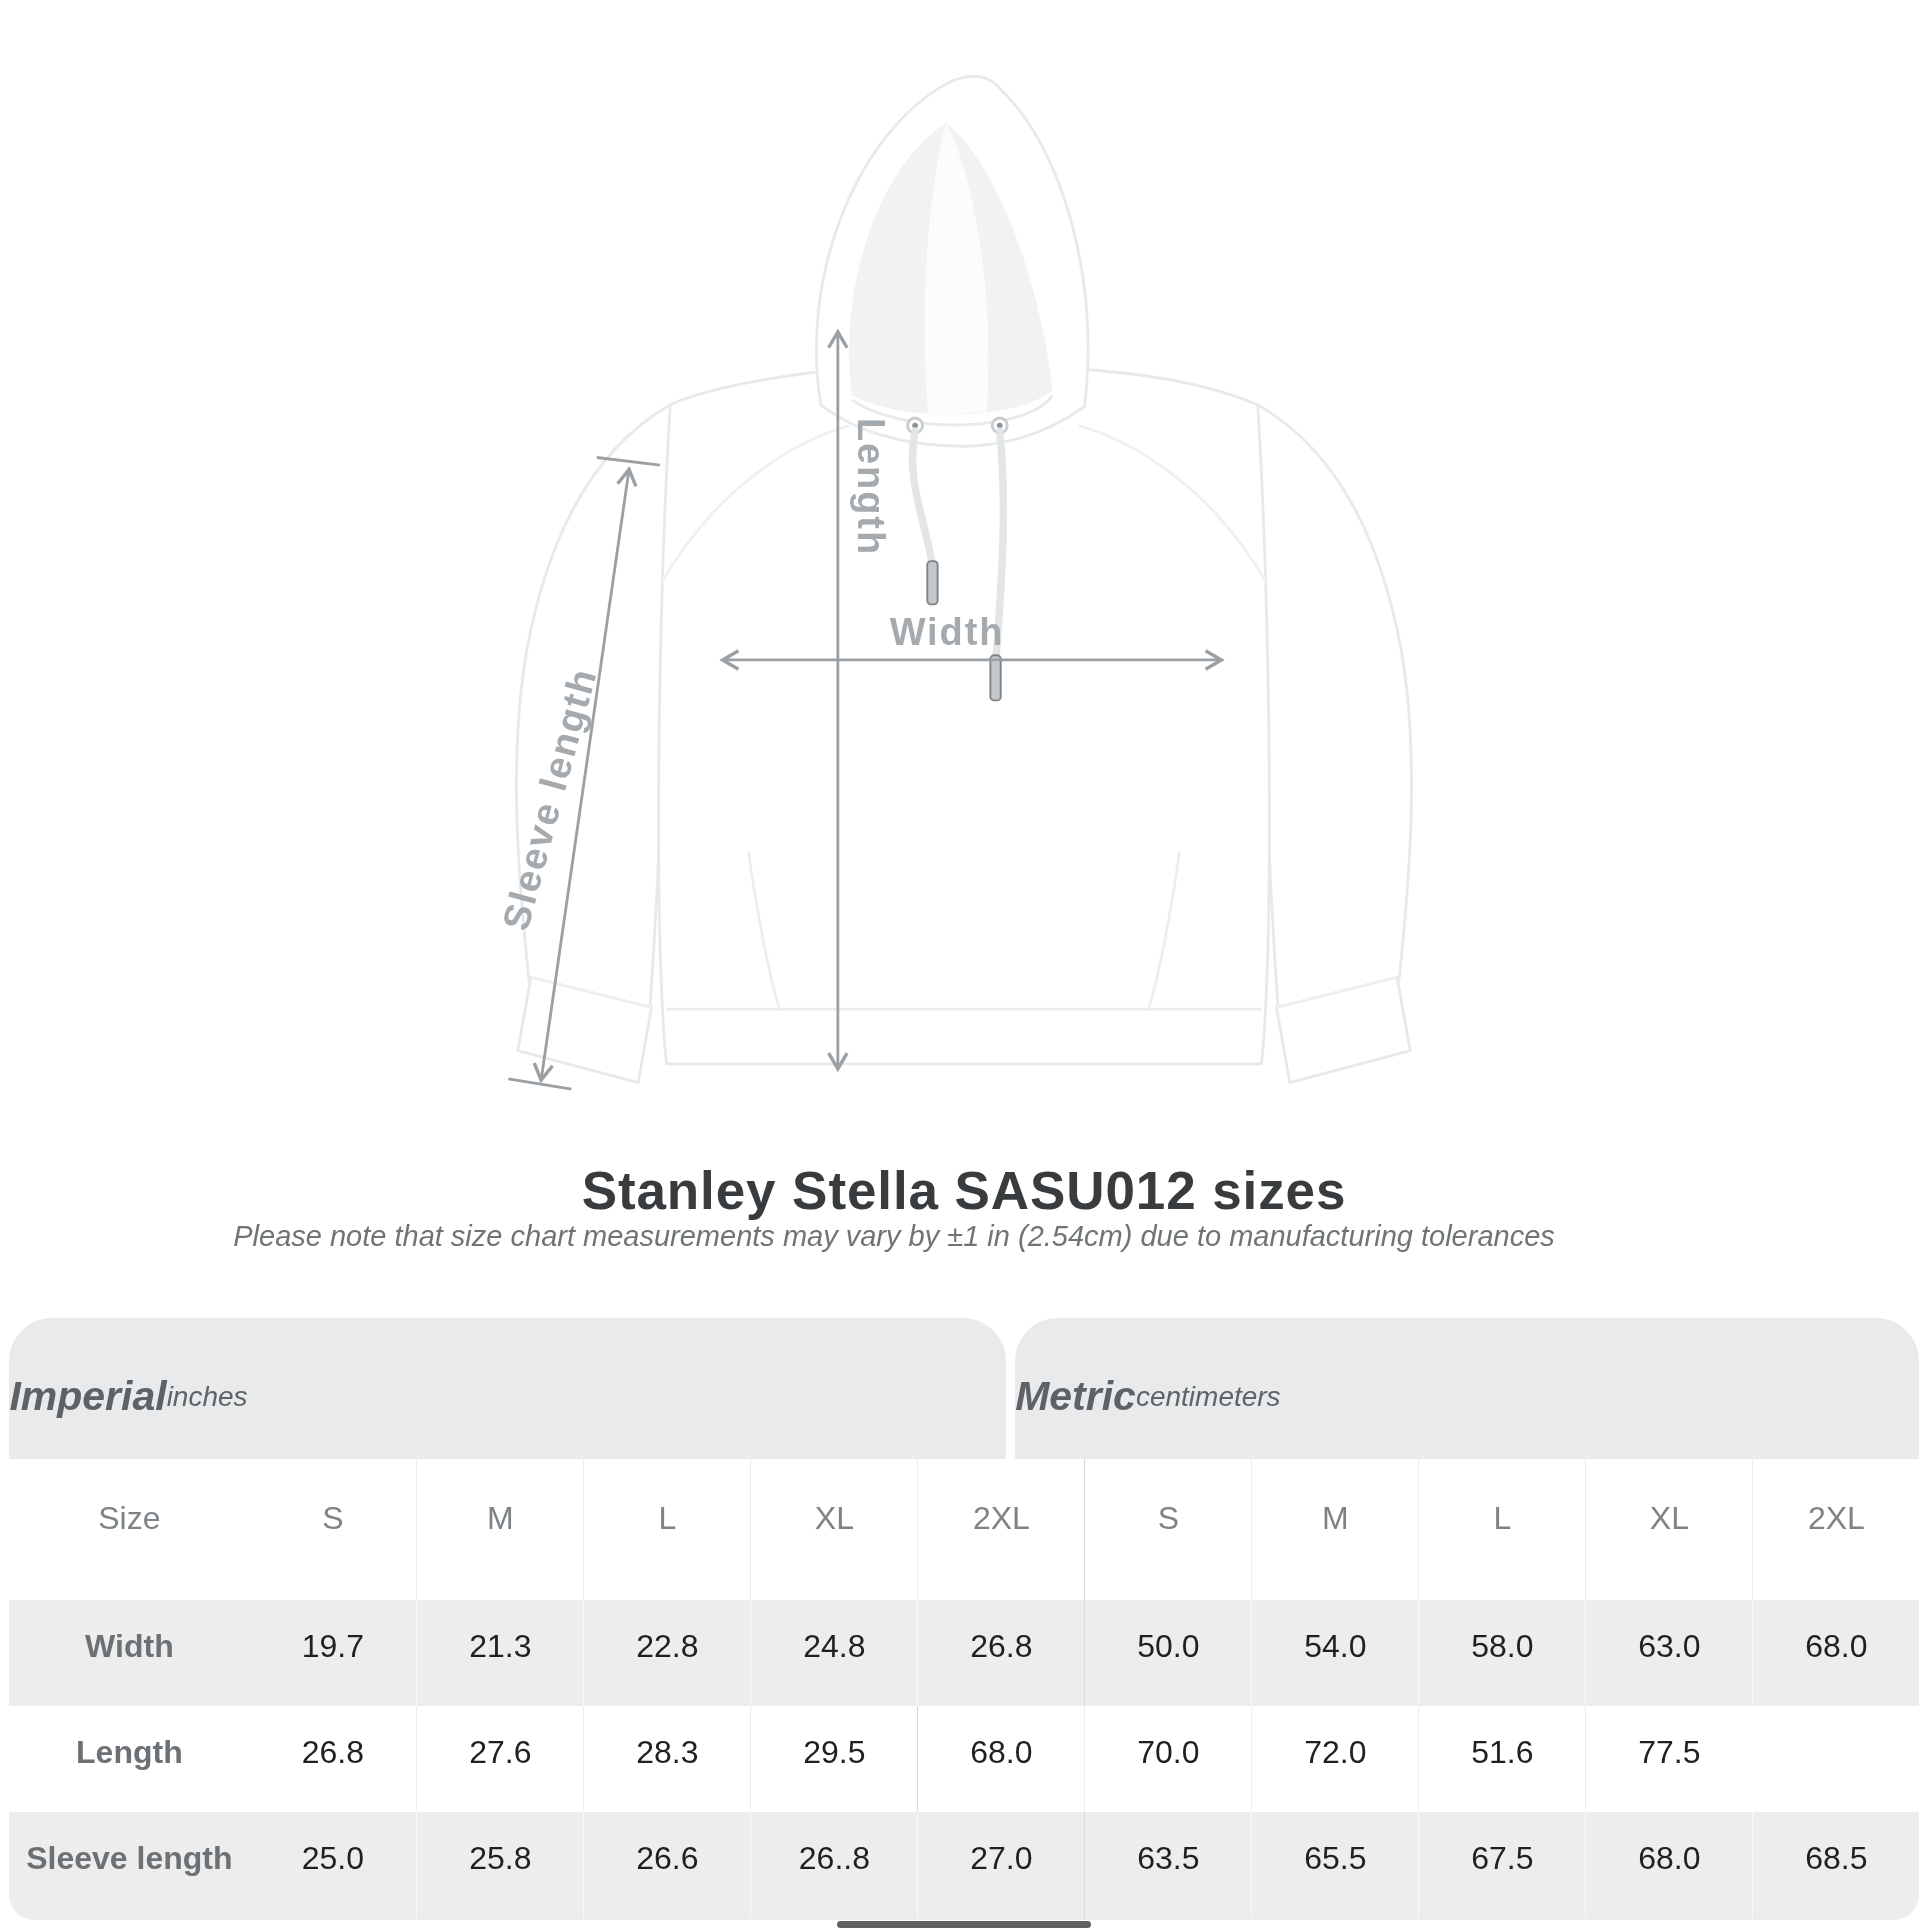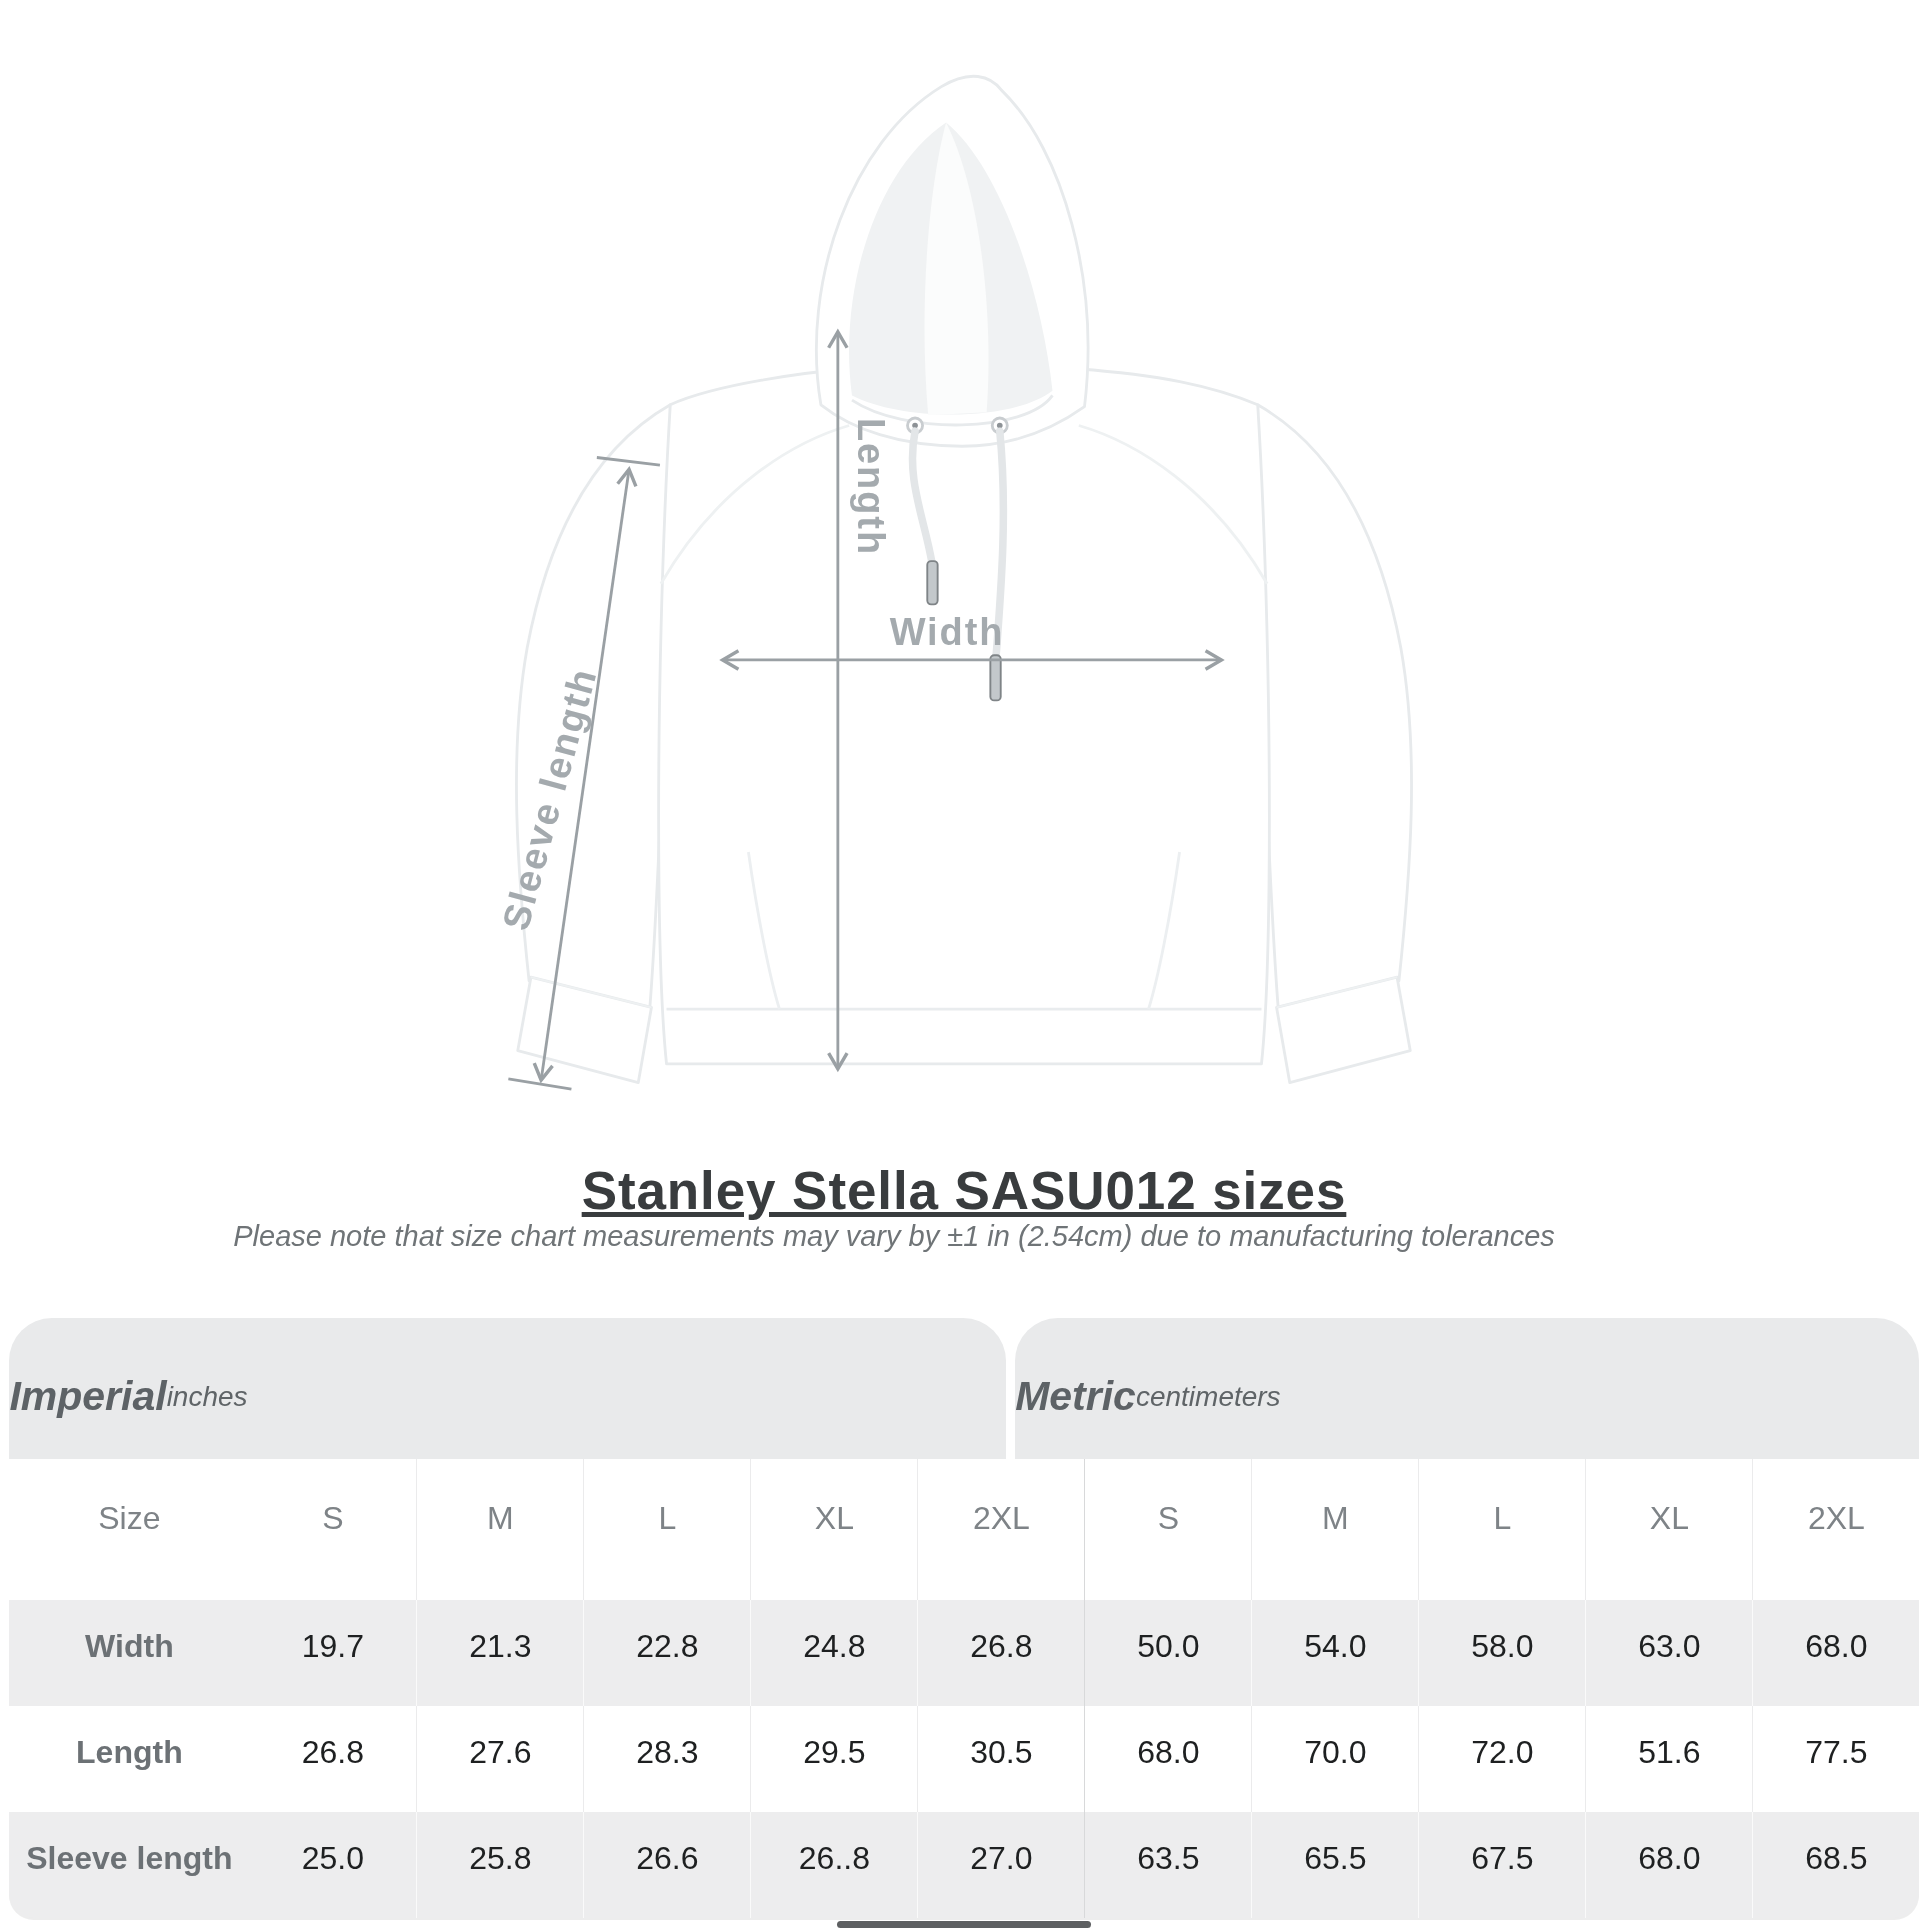--- a/index.html
+++ b/index.html
@@ -15,21 +15,21 @@
     position:absolute;font-weight:bold;font-size:38px;color:#a4aaae;
     letter-spacing:1.9px;white-space:nowrap;
   }
   .meas-label.len{left:870px;top:487px;transform:translate(-50%,-50%) rotate(90deg);}
   .meas-label.wid{left:947px;top:632px;transform:translate(-50%,-50%);}
   .meas-label.slv{left:550px;top:799px;transform:translate(-50%,-50%) rotate(-75deg);}
 
   
   .title{
     position:absolute;left:0;top:1160px;width:1928px;text-align:center;
-    font-size:53px;font-weight:bold;color:#393c3e;letter-spacing:0.9px;text-decoration:underline;
+    font-size:53px;font-weight:bold;color:#393c3e;letter-spacing:0.9px;
   }
   .subtitle{
     position:absolute;left:0;top:1220px;width:1788px;text-align:center;
     font-size:29px;font-style:italic;color:#6f7477;
   }
 
   
   .size-table{position:absolute;left:9.4px;top:1318px;width:1910px;}
   .band{display:flex;height:141px;}
   .band-block{
@@ -180,21 +180,20 @@
       <div class="cell val b">63.0</div>
       <div class="cell val b">68.0</div>
     </div>
 
     <div class="row row-data plain">
       <div class="cell row-label">Length</div>
       <div class="cell val">26.8</div>
       <div class="cell val b">27.6</div>
       <div class="cell val b">28.3</div>
       <div class="cell val b">29.5</div>
-      <div class="cell val b">30.5</div>
       <div class="cell val mid">68.0</div>
       <div class="cell val b">70.0</div>
       <div class="cell val b">72.0</div>
       <div class="cell val b">51.6</div>
       <div class="cell val b">77.5</div>
     </div>
 
     <div class="row row-data stripe row-last">
       <div class="cell row-label">Sleeve length</div>
       <div class="cell val">25.0</div>

